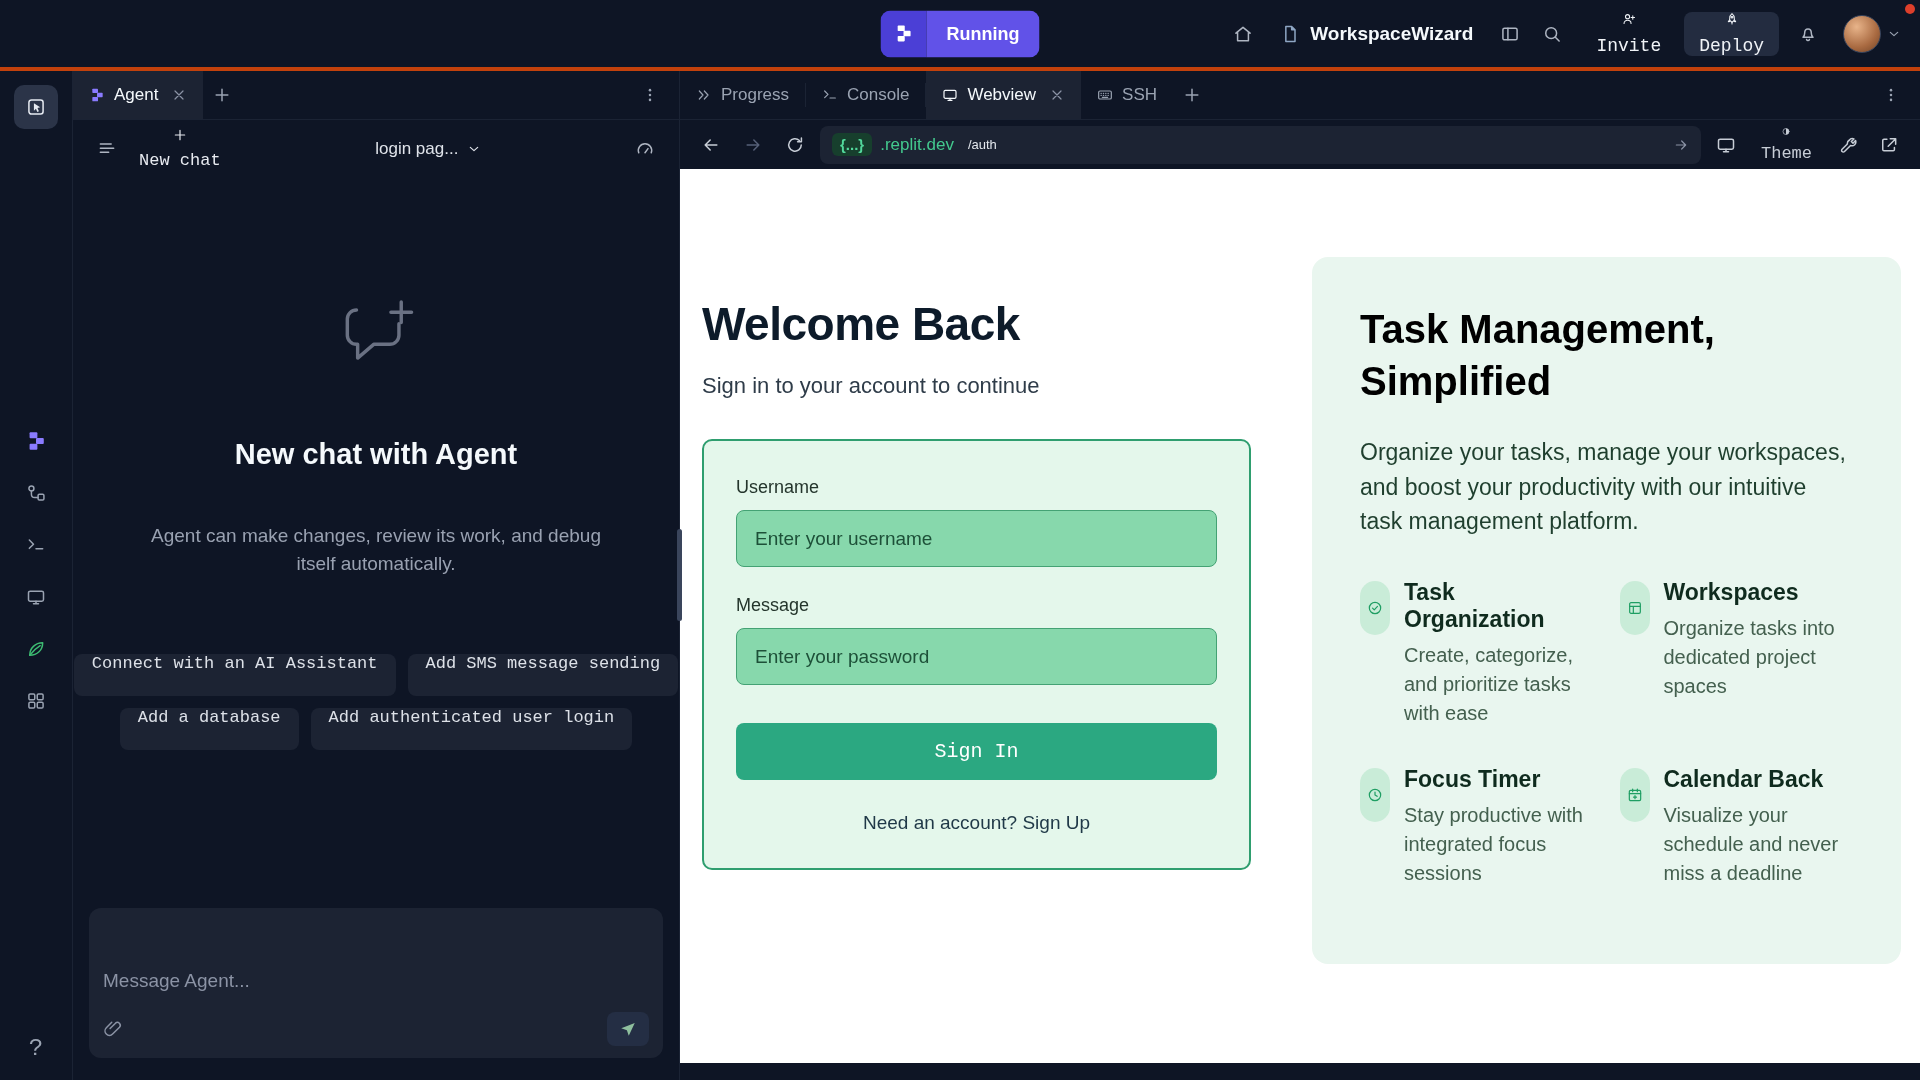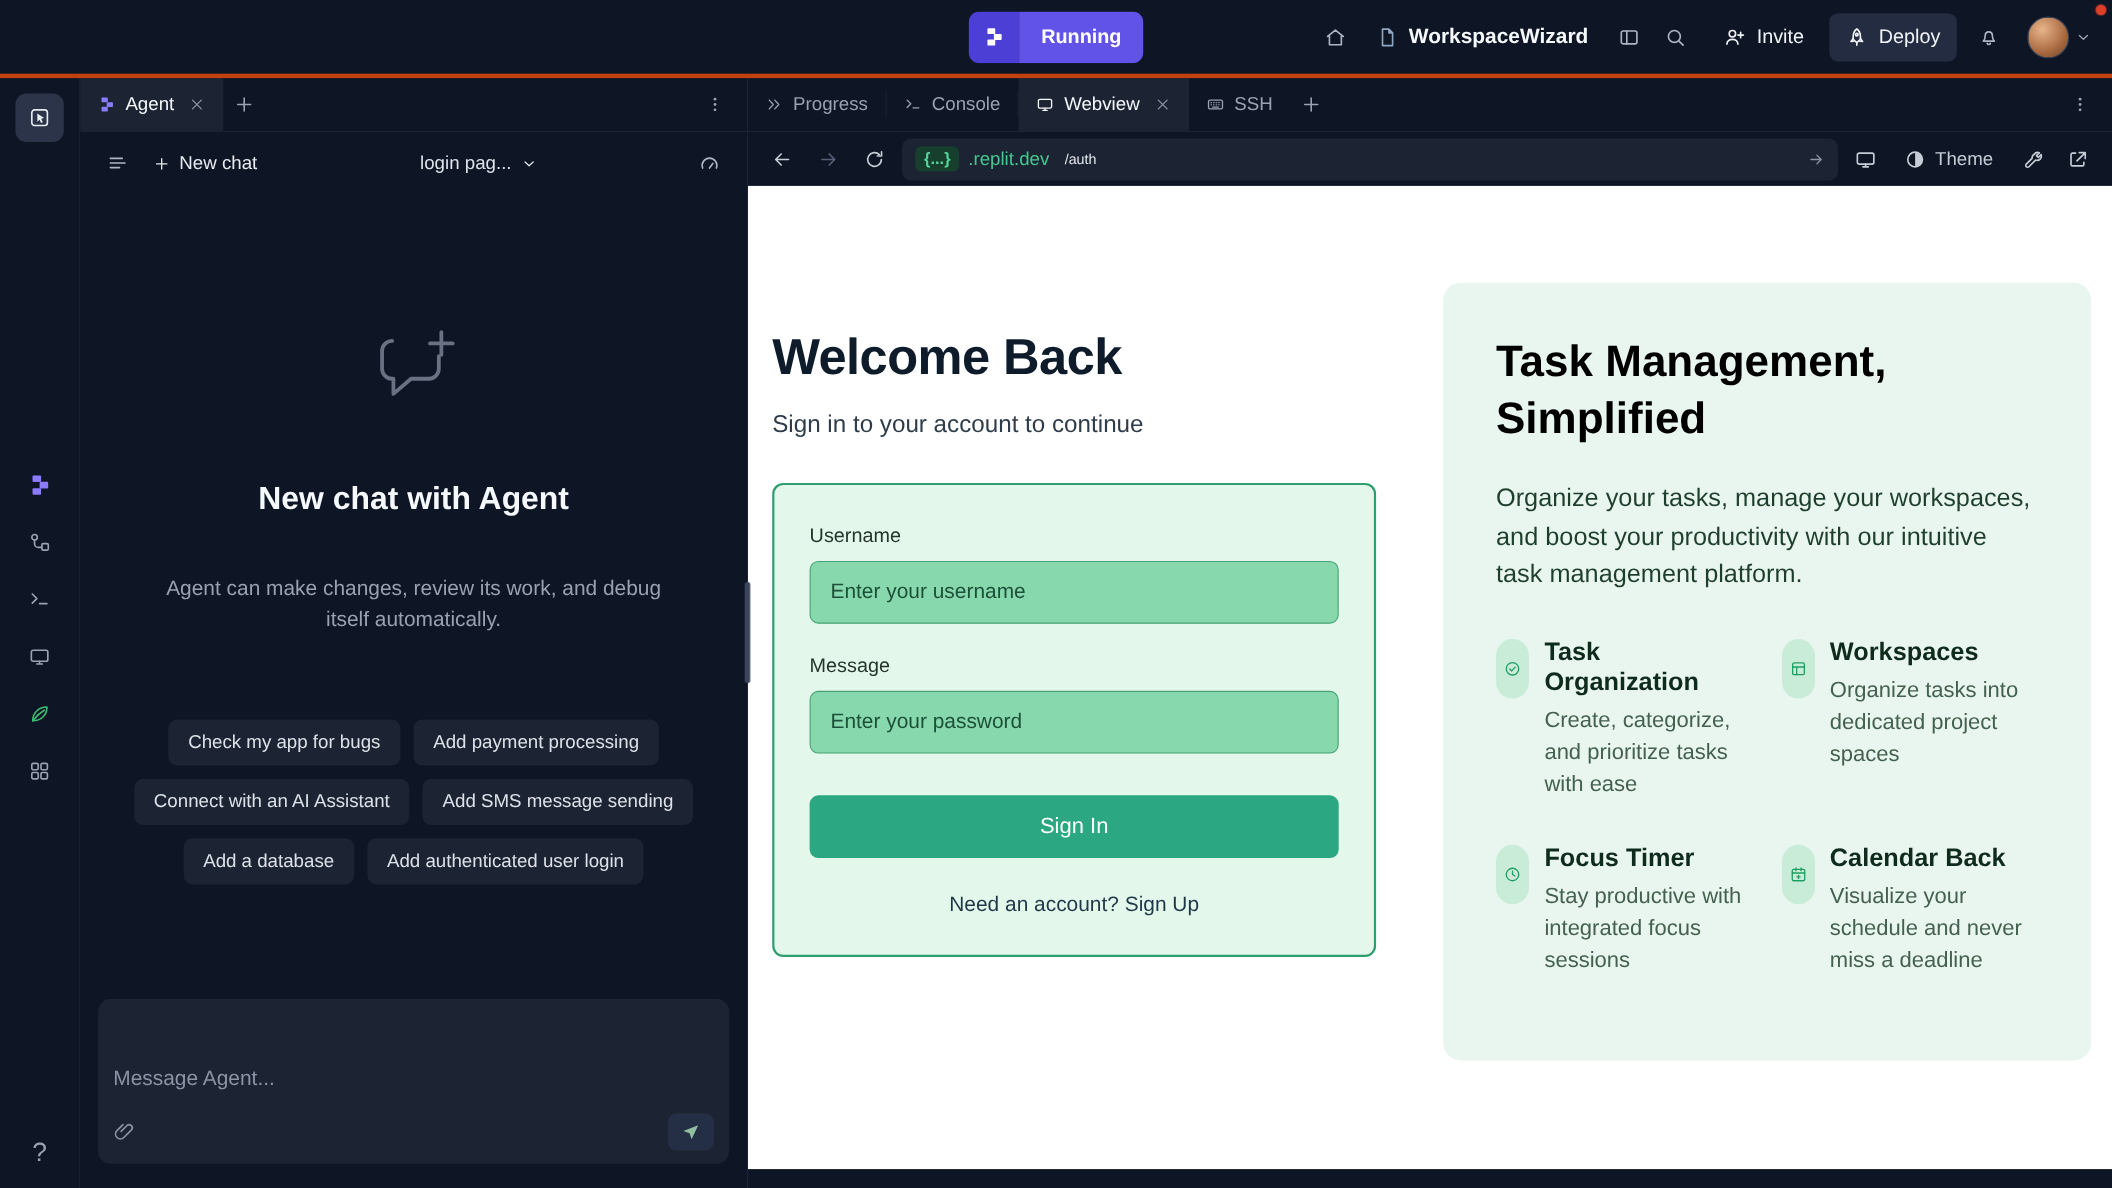--- a/index.html
+++ b/index.html
@@ -2,21 +2,21 @@
 <html><head>
 <meta charset="utf-8">
 <style>
   * { box-sizing: border-box; margin: 0; padding: 0; }
   html,body { width:1920px; height:1080px; overflow:hidden; }
   body {
     background:#0e1525;
     font-family:"Liberation Sans","DejaVu Sans",sans-serif;
     color:#f5f9fc;
   }
-  button { font-family:Liberation Sans, sans-serif; cursor:pointer; }
+  button { font-family:Liberation Mono, monospace; cursor:pointer;flex-direction:column; }
   svg { display:block; }
   .ic { width:20px; height:20px; stroke:currentColor; fill:none; stroke-width:1.8; stroke-linecap:round; stroke-linejoin:round; }
   .ic-sm { width:16px; height:16px; }
   .ic-fill { fill:currentColor; stroke:none; }
 
   
   .topbar { position:relative; height:71px; display:flex; align-items:center; justify-content:flex-end; padding:0 18px; border-bottom:4px solid #c2410c; }
   .tb-left, .tb-right { display:flex; align-items:center; gap:8px; }
   .ibtn { width:42px; height:42px; display:flex; align-items:center; justify-content:center; background:transparent; border:none; border-radius:8px; color:#aeb5c2; }
   .proj { display:flex; align-items:center; gap:10px; padding:0 8px; cursor:pointer; }
@@ -295,24 +295,20 @@
     <div class="agent-main">
       <div class="empty-icon">
         <svg width="78" height="78" viewBox="0 0 34 34" fill="none" stroke="currentColor" stroke-width="1.5" stroke-linecap="round" stroke-linejoin="round">
           <path d="M8.5 6.5C6.3 6.5 4.5 8.3 4.5 10.5v7c0 2.2 1.8 4 4 4h.5v6l7-6h7c2.2 0 4-1.8 4-4v-5"></path>
           <path d="M28 3v9M23.5 7.5h9"></path>
         </svg>
       </div>
       <h2 class="empty-title">New chat with Agent</h2>
       <p class="empty-desc">Agent can make changes, review its work, and debug itself automatically.</p>
       <div class="chips">
-        <div class="chip-row">
-          <button class="chip">Check my app for bugs</button>
-          <button class="chip">Add payment processing</button>
-        </div>
         <div class="chip-row">
           <button class="chip">Connect with an AI Assistant</button>
           <button class="chip">Add SMS message sending</button>
         </div>
         <div class="chip-row">
           <button class="chip">Add a database</button>
           <button class="chip">Add authenticated user login</button>
         </div>
       </div>
     </div>

